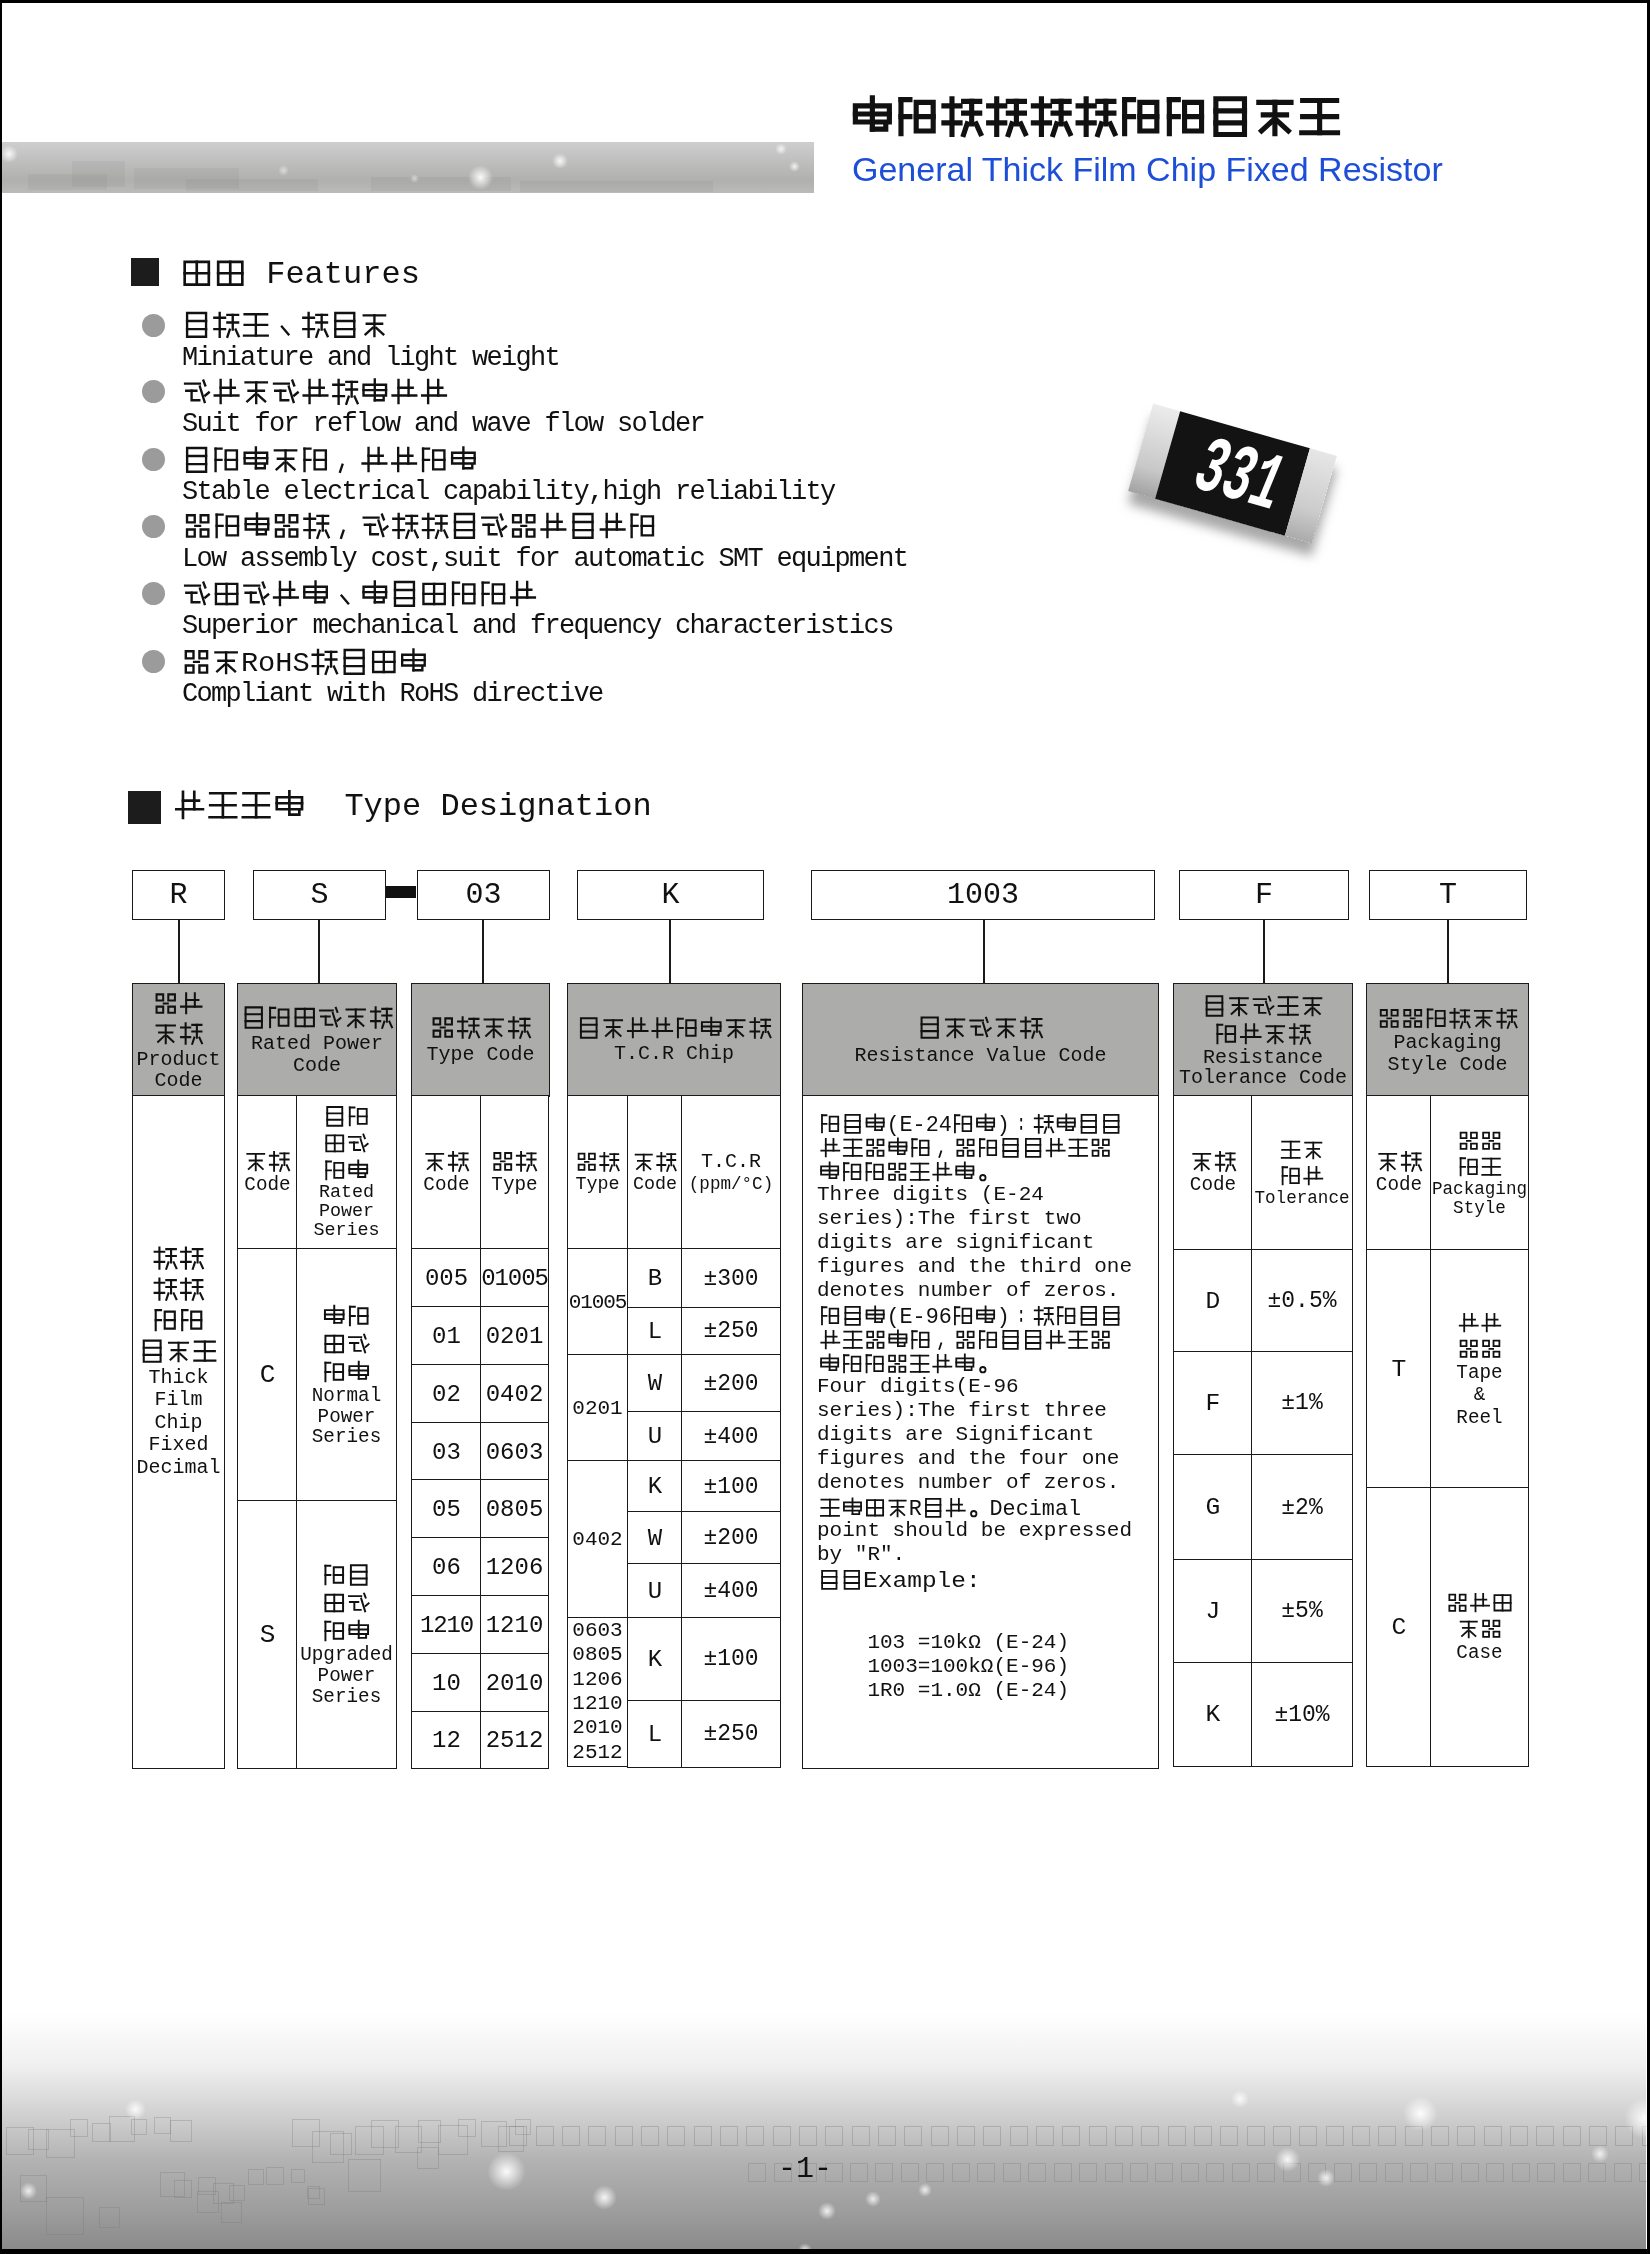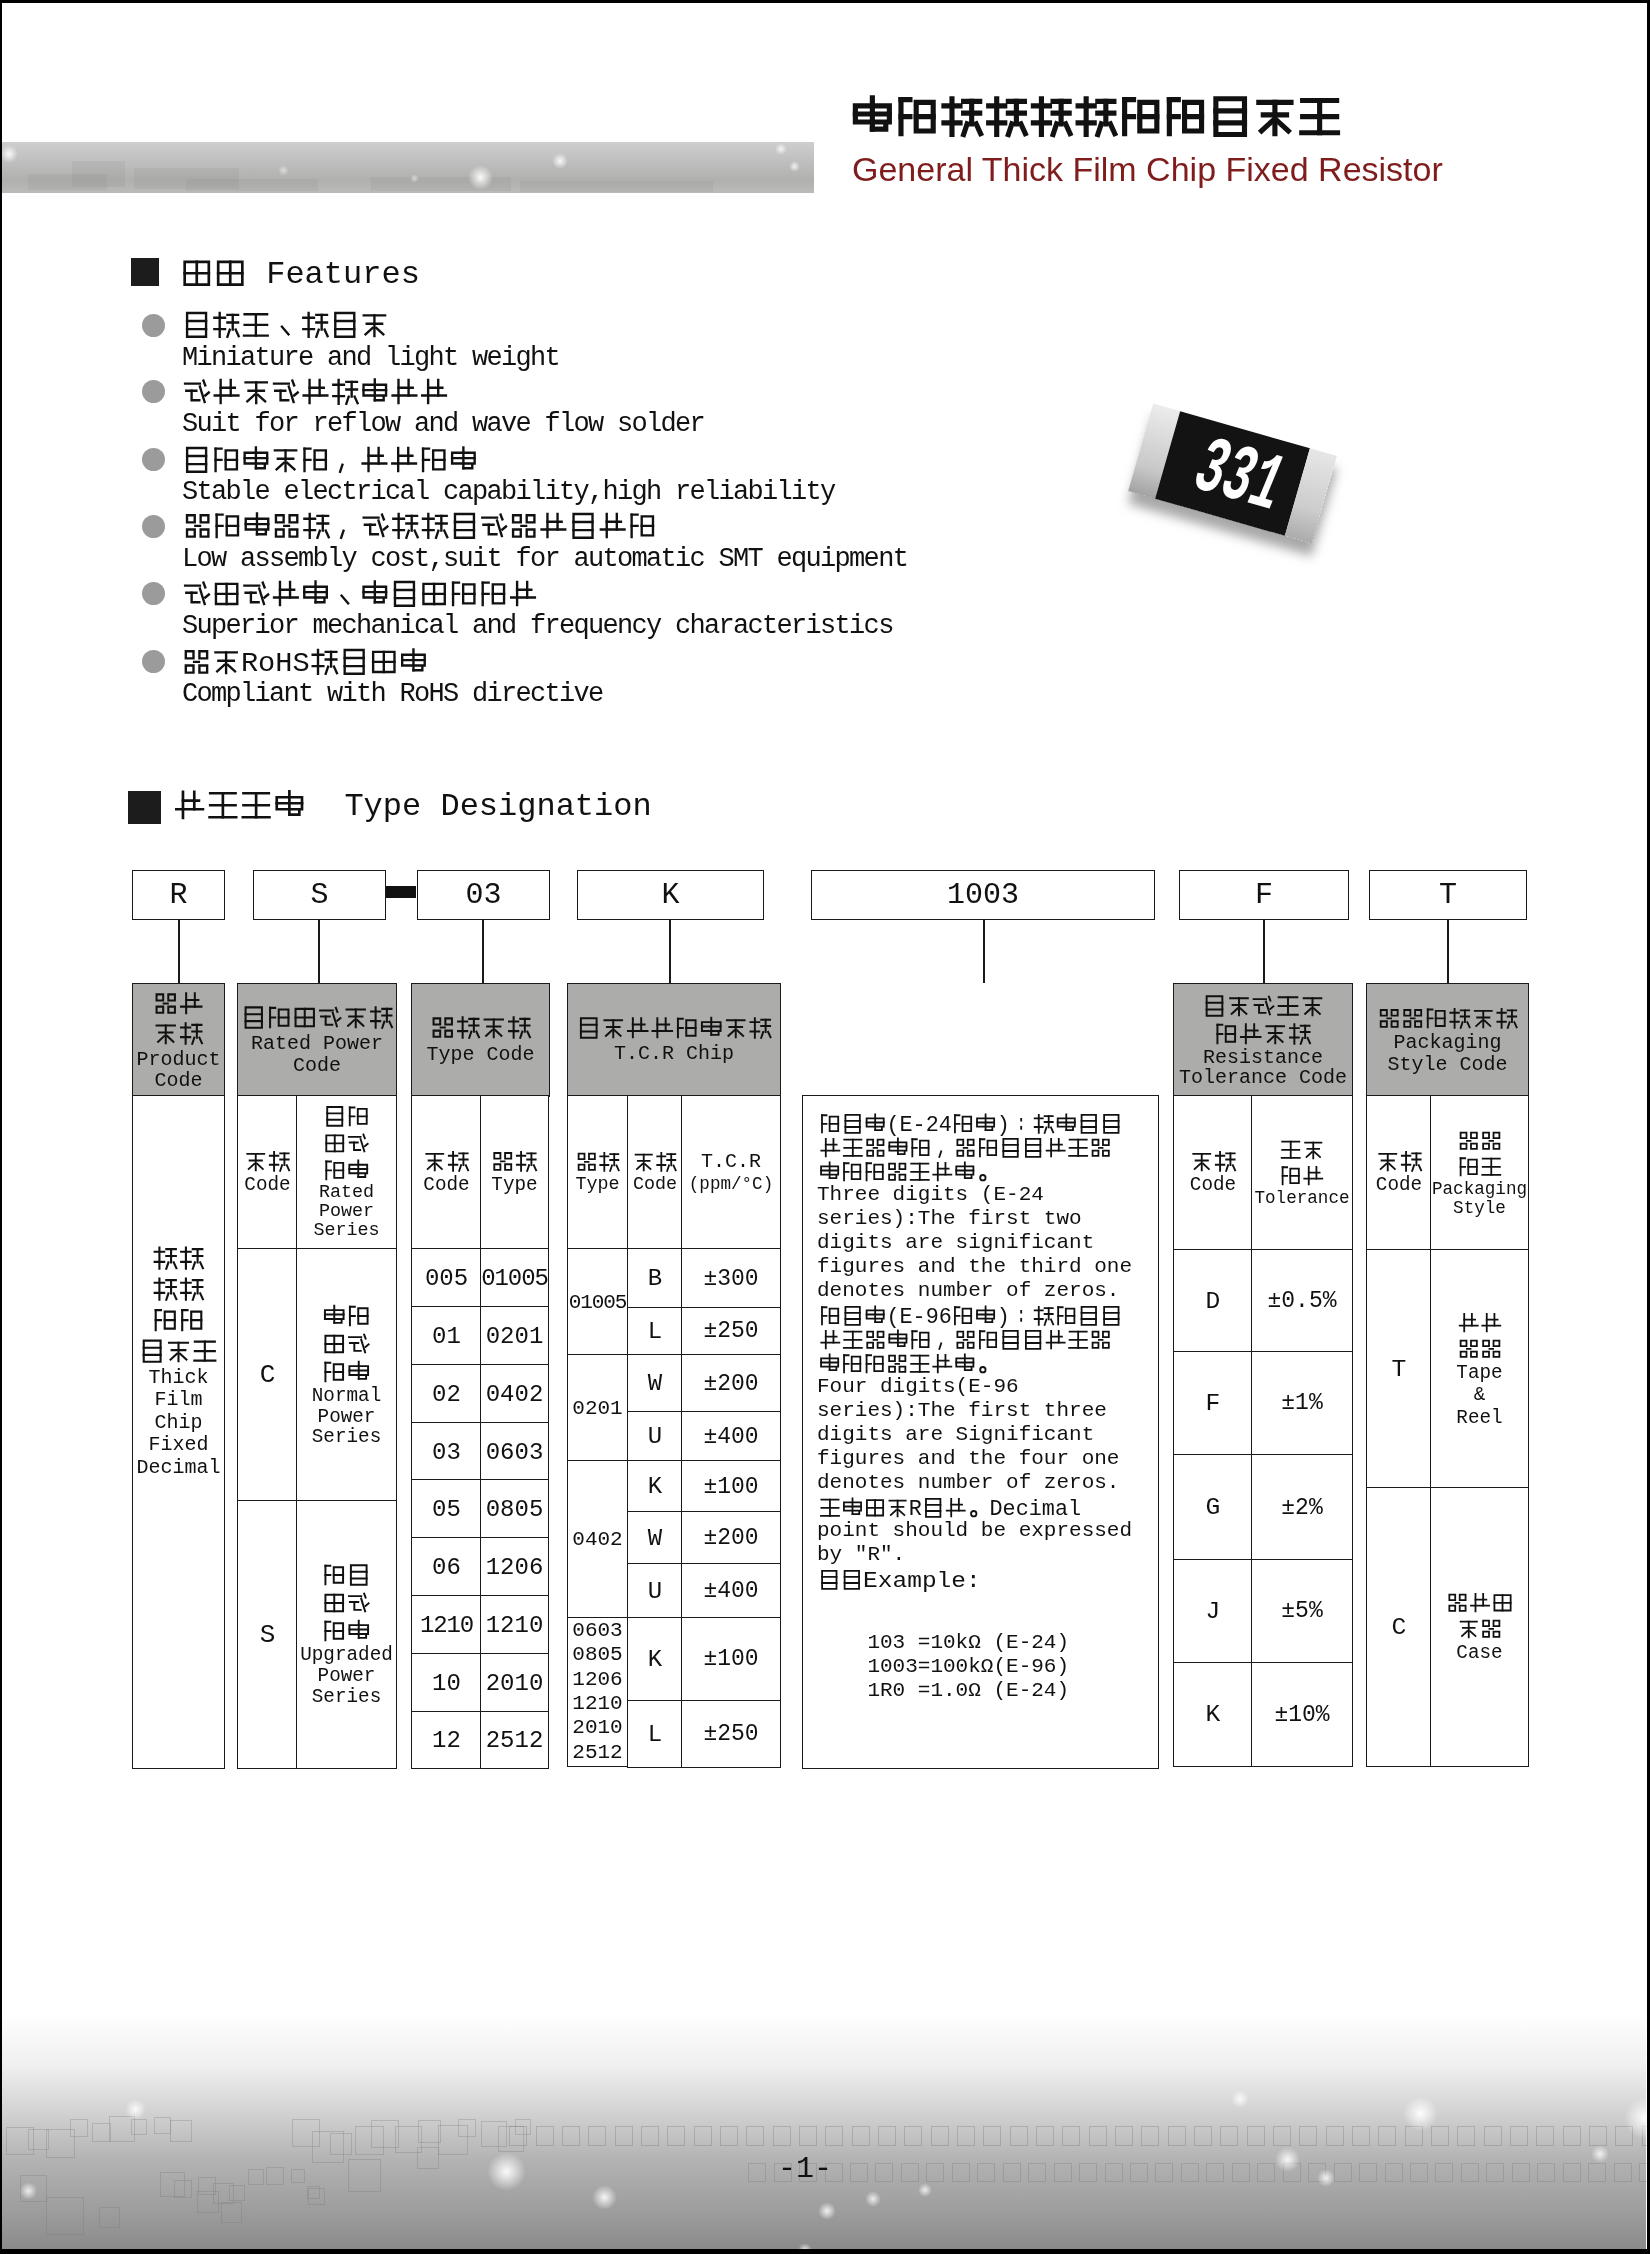--- a/index.html
+++ b/index.html
@@ -1,19 +1,19 @@
 <!DOCTYPE html>
 <html style="font-size:14px"><head><meta charset="utf-8"><style>
 html,body{margin:0;padding:0;background:#fff;}
 #page{position:relative;width:1650px;height:2254px;background:#fff;overflow:hidden;
  border-top:3.5px solid #000;border-left:2.6px solid #000;border-right:3.5px solid #000;border-bottom:5.3px solid #000;box-sizing:border-box;
  font-family:"Liberation Mono", monospace;color:#111;}
 .abs{position:absolute;}
 .mono{font-family:"Liberation Mono", monospace;color:#111;white-space:pre;}
-.sans{font-family:"Liberation Sans", sans-serif;color:#7f1d1d;}
+.sans{font-family:"Liberation Sans", sans-serif;color:#1d4ed8;}
 .cjk use{stroke:#111;fill:none;stroke-width:8;stroke-linecap:square;}
 .cjkb use{stroke-width:11.5;}
 svg.cjk{display:inline-block;vertical-align:top;}
 .cell{position:absolute;box-sizing:border-box;border:1.8px solid #1a1a1a;background:#fff;display:flex;flex-direction:column;align-items:center;justify-content:center;}
 .gray{background:#acacaa;}
 .sq{position:absolute;box-sizing:border-box;}
 .spark{position:absolute;border-radius:50%;}
 </style></head><body>
 <svg width="0" height="0" style="position:absolute">
     <defs>
@@ -606,20 +606,30 @@
 <div class="cell " style="left:679px;top:1614px;width:100px;height:84px;">
       <span class="mono" style="font-size:23px;">±100</span>
     </div>
 <div class="cell " style="left:625px;top:1697px;width:56px;height:68px;">
       <span class="mono" style="font-size:24px;">L</span>
     </div>
 <div class="cell " style="left:679px;top:1697px;width:100px;height:68px;">
       <span class="mono" style="font-size:23px;">±250</span>
     </div>
 
+<div class="cell gray " style="left:800px;top:980px;width:357px;height:114px;line-height:1.25;">
+      <svg class="cjk" width="127" height="30" style="color:#111" viewBox="0 0 145 34">
+        <use href="#p0" x="0.0" y="2.0" width="29.0" height="29.0"></use>
+        <use href="#p3" x="29.0" y="2.0" width="29.0" height="29.0"></use>
+        <use href="#p7" x="58.0" y="2.0" width="29.0" height="29.0"></use>
+        <use href="#p3" x="87.0" y="2.0" width="29.0" height="29.0"></use>
+        <use href="#p4" x="116.0" y="2.0" width="29.0" height="29.0"></use>
+      </svg>
+      <span class="mono" style="font-size:20px;">Resistance Value Code</span>
+    </div>
 
 <div class="cell " style="left:800px;top:1092px;width:357px;height:674px;justify-content:flex-start;align-items:flex-start;">
       <div style="align-self:flex-start;padding:15px 0 0 14px;">
         <div style="height:24px;"><svg class="cjk" width="307" height="26" style="color:#111" viewBox="0 0 350 30">
             <use href="#p8" x="0.0" y="1.8" width="26.0" height="26.0"></use>
             <use href="#p0" x="26.0" y="1.8" width="26.0" height="26.0"></use>
             <use href="#p5" x="52.0" y="1.8" width="26.0" height="26.0"></use>
             <text x="78.0" y="22.6" font-family="Liberation Mono" font-size="24.7" font-weight="400" fill="#111" textLength="75.4" lengthAdjust="spacingAndGlyphs">(E-24</text>
             <use href="#p8" x="153.4" y="1.8" width="26.0" height="26.0"></use>
             <use href="#p5" x="179.4" y="1.8" width="26.0" height="26.0"></use>

